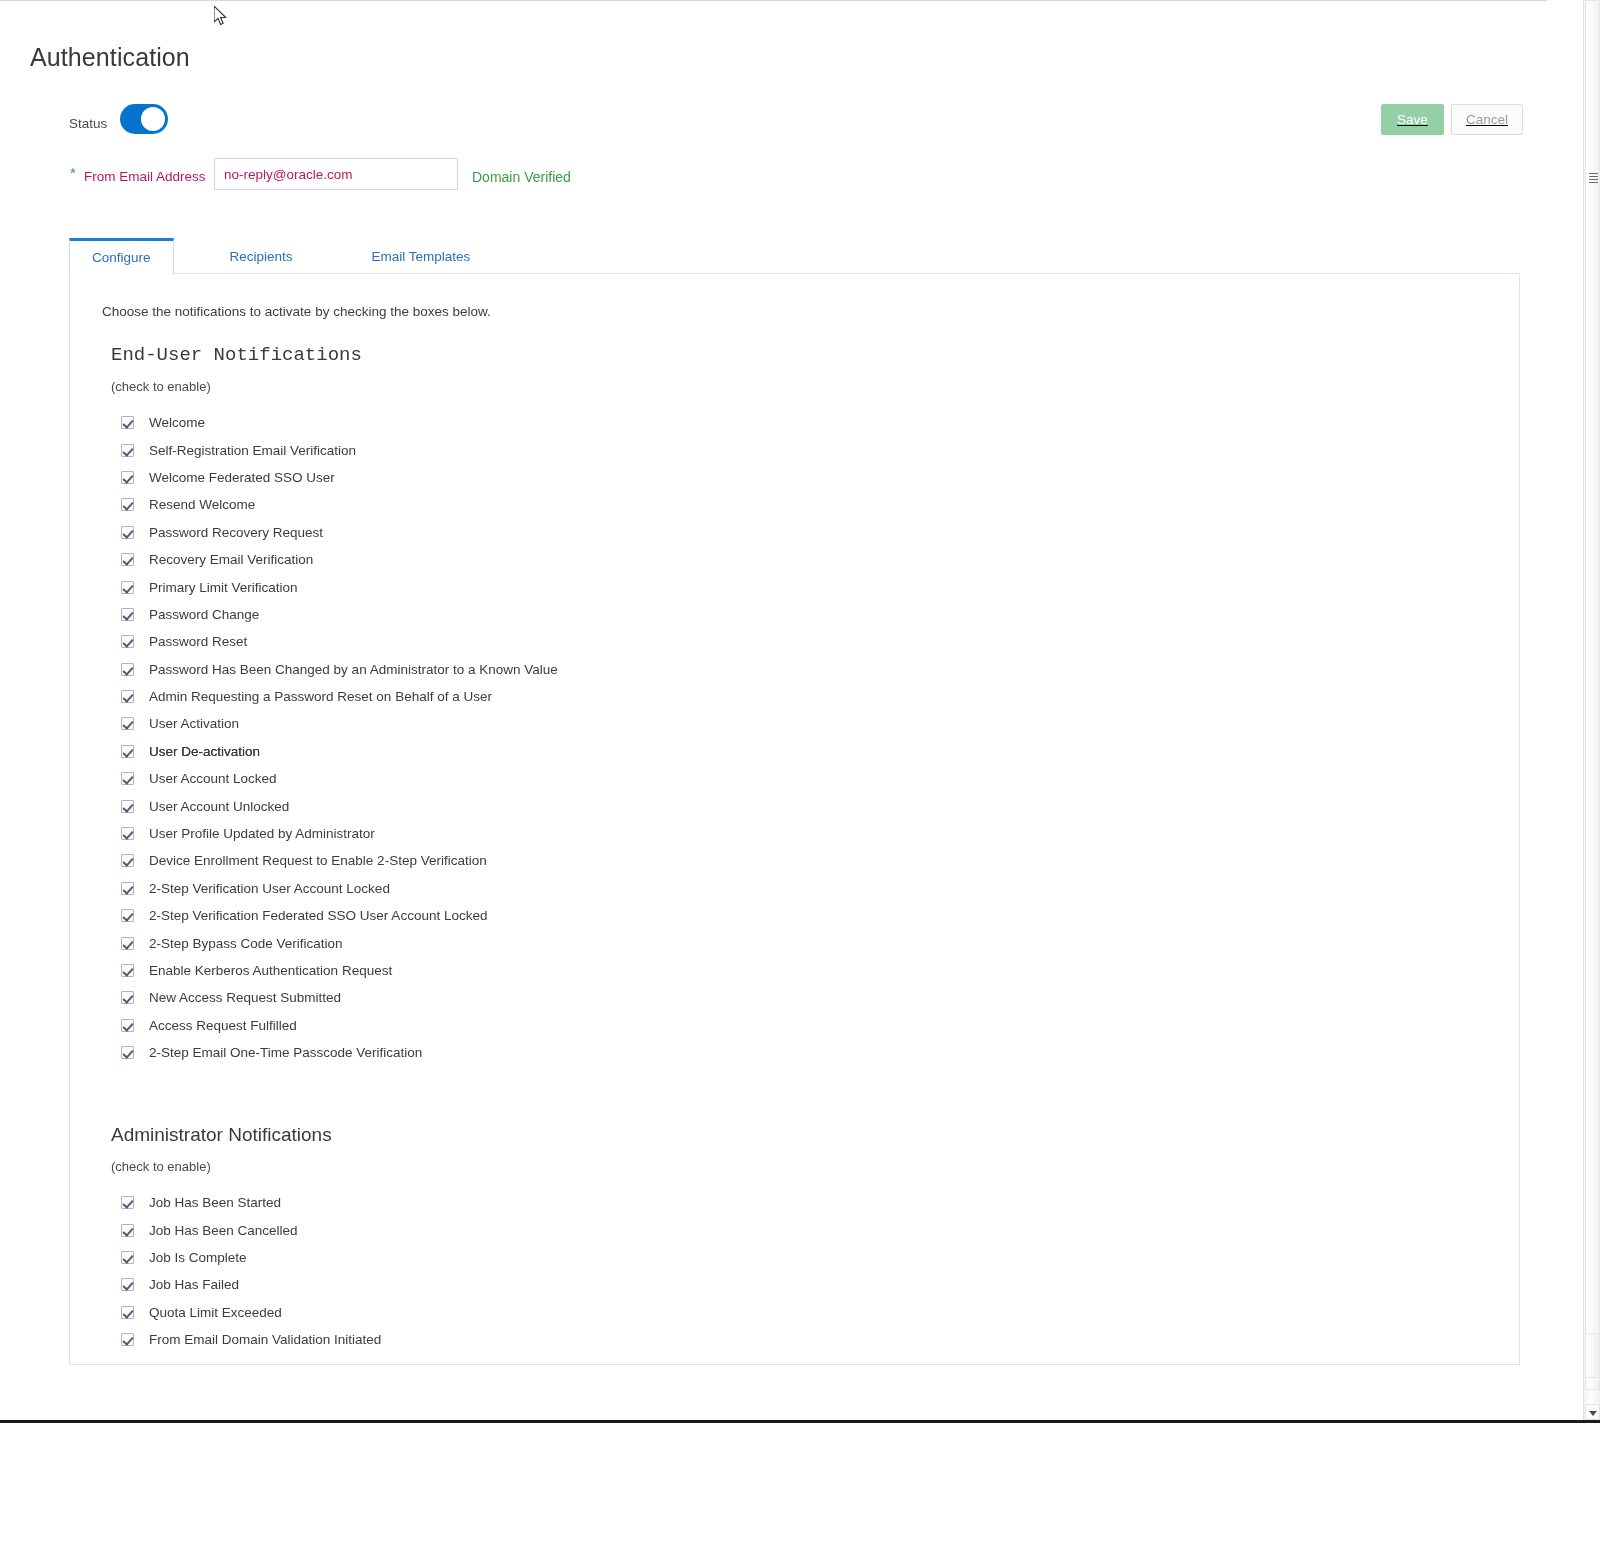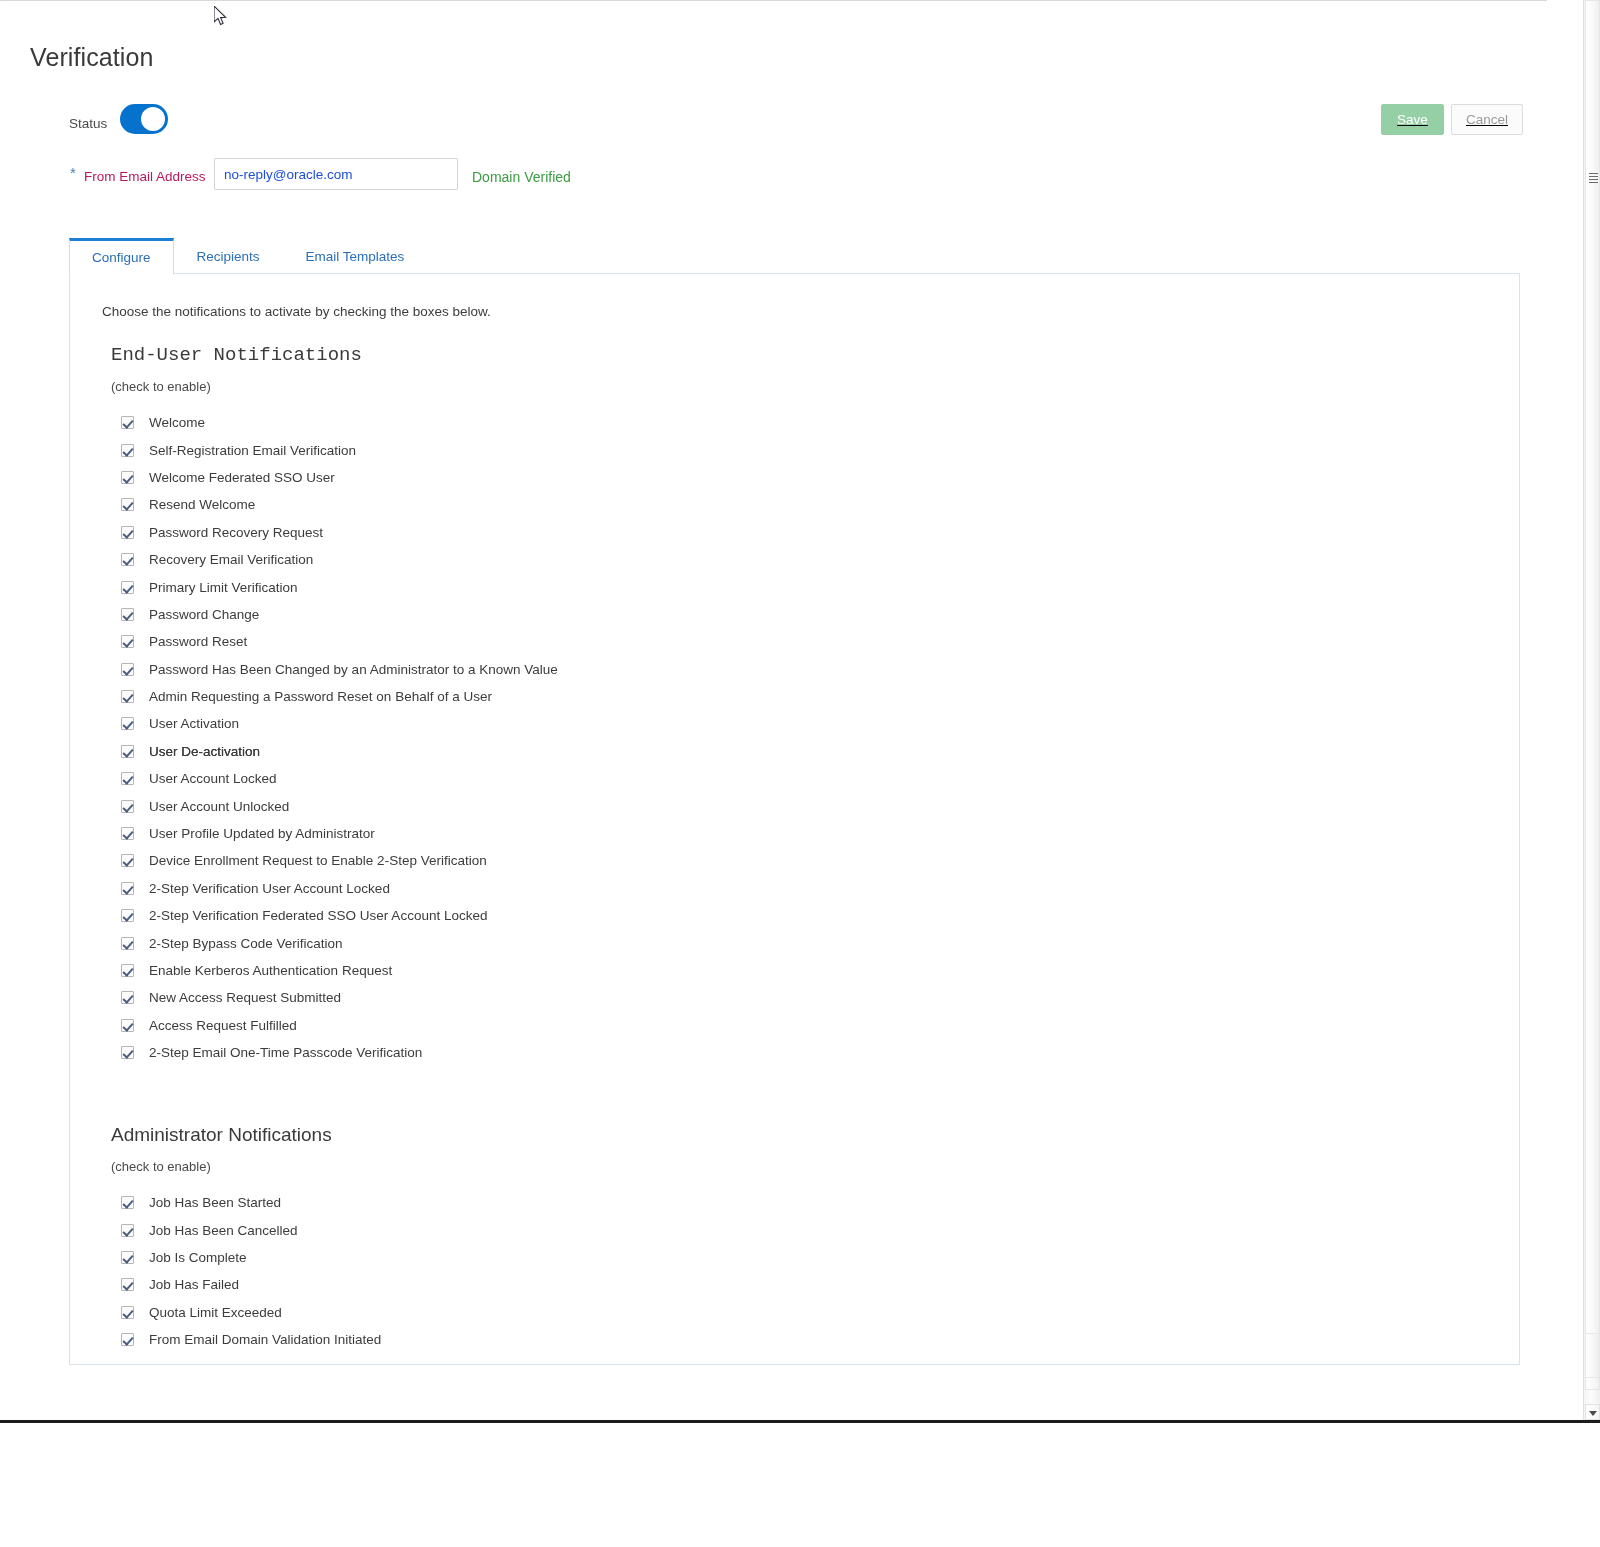--- a/index.html
+++ b/index.html
@@ -140,39 +140,40 @@
     color: #be185d;
   }
   .email-input {
     position: absolute;
     left: 214px; top: 0px;
     width: 244px; height: 32px;
     border: 1px solid #d4d4d4;
     background: #ffffff;
     padding: 0 9px;
     font-size: 13.5px;
-    color: #1d4ed8;
+    color: #be185d;
     font-family: "Liberation Sans", sans-serif;
     border-radius: 1px;
     outline: none;
   }
   .domain-verified {
     position: absolute;
     left: 472px; top: 11px;
     font-size: 14px;
     color: #3b9c42;
   }
 
   
   .tabs {
     position: absolute;
     left: 69px; top: 236px;
     display: flex;
     align-items: flex-end;
     height: 37px;
+    gap: 33px;
   }
   .tab {
     height: 36px;
     padding: 0 22px;
     display: inline-flex;
     align-items: center;
     justify-content: center;
     font-size: 13.5px;
     color: #2a6fb8;
     background: #ffffff;
@@ -327,21 +328,21 @@
 <body>
 
 <div id="page">
 
   <div class="viewport">
     <div class="viewport-topline"></div>
     <div class="viewport-leftline"></div>
 
     <div class="content">
 
-      <div class="page-title">Verification</div>
+      <div class="page-title">Authentication</div>
 
       <div class="status-row">
         <span class="status-label">Status</span>
         <div class="toggle">
           <div class="knob"></div>
         </div>
       </div>
 
       <div class="btn-row">
         <button class="btn btn-save">Save</button>

